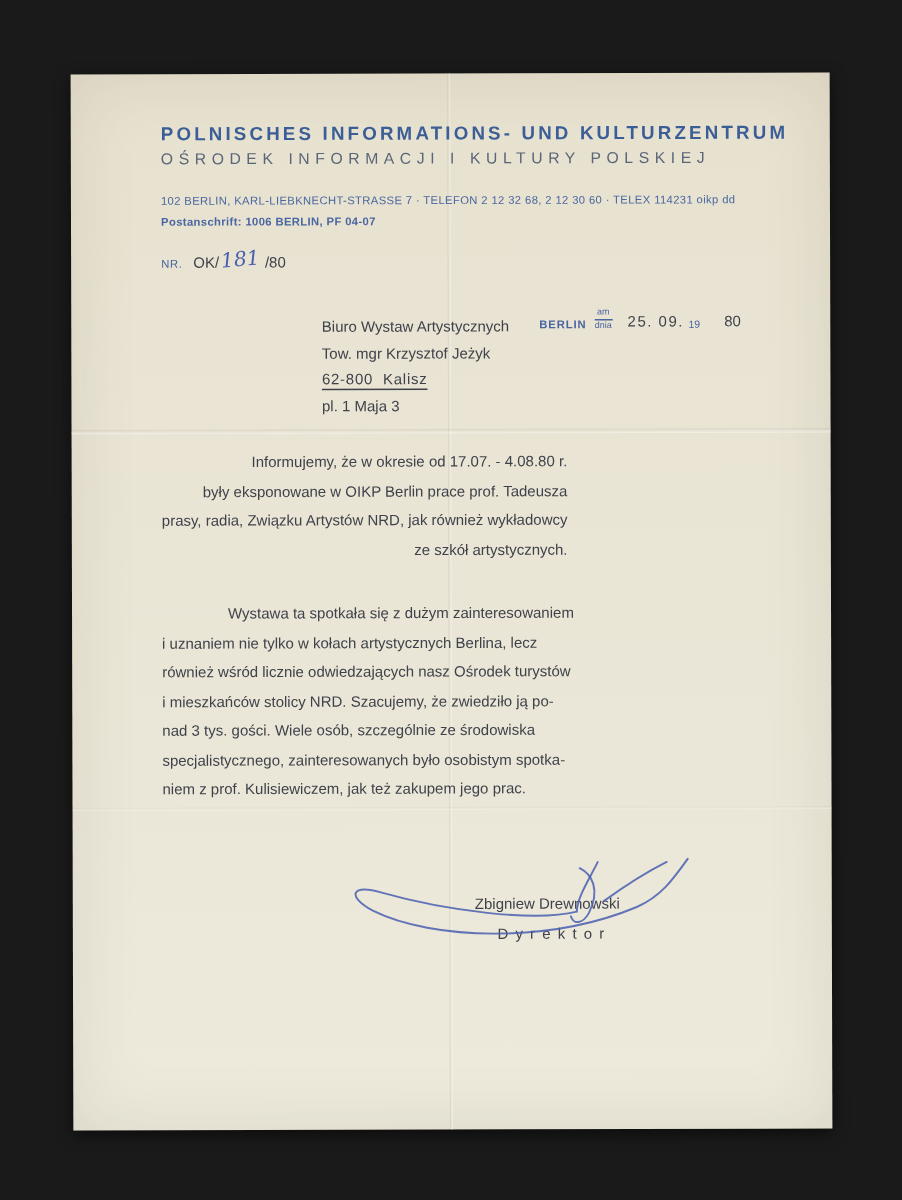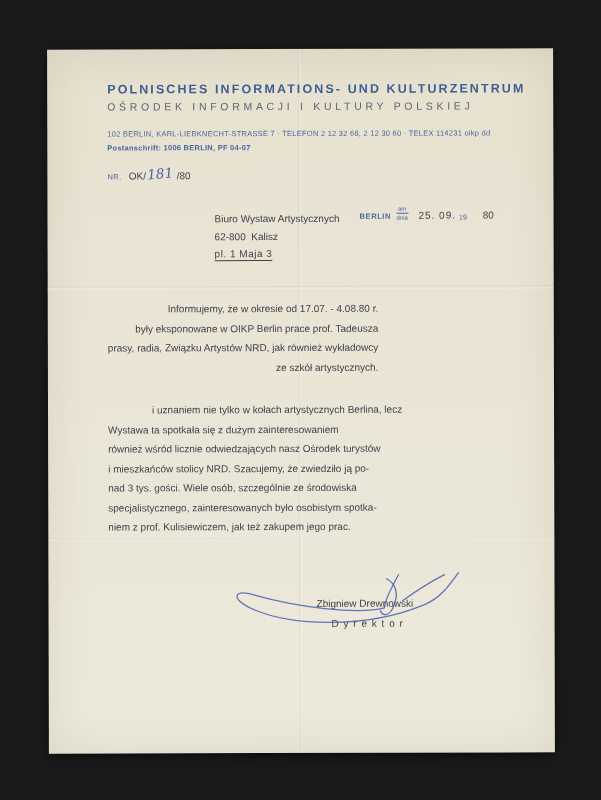--- a/index.html
+++ b/index.html
@@ -122,34 +122,35 @@
       <span class="am">am</span>
       <span class="dnia">dnia</span>
     </span>
     <span class="tw date-typed">25. 09.</span>
     <span class="date-yr-prefix">19</span>
     <span class="tw date-yr">80</span>
   </div>
 
   <div class="recipient">
       <div class="tw tw-line">Biuro Wystaw Artystycznych</div>
+      <div class="tw tw-line">Tow. mgr Krzysztof Jeżyk</div>
       <div class="tw tw-line">62-800  Kalisz</div>
       <div class="tw tw-line">pl. 1 Maja 3</div>
     </div>
 
   <div class="para para1">
       <div class="tw tw-line">Informujemy, że w okresie od 17.07. - 4.08.80 r.</div>
       <div class="tw tw-line">były eksponowane w OIKP Berlin prace prof. Tadeusza</div>
       <div class="tw tw-line">prasy, radia, Związku Artystów NRD, jak również wykładowcy</div>
       <div class="tw tw-line">ze szkół artystycznych.</div>
     </div>
 
   <div class="para para2">
+      <div class="tw tw-line">Wystawa ta spotkała się z dużym zainteresowaniem</div>
       <div class="tw tw-line">i uznaniem nie tylko w kołach artystycznych Berlina, lecz</div>
-      <div class="tw tw-line">Wystawa ta spotkała się z dużym zainteresowaniem</div>
       <div class="tw tw-line">również wśród licznie odwiedzających nasz Ośrodek turystów</div>
       <div class="tw tw-line">i mieszkańców stolicy NRD. Szacujemy, że zwiedziło ją po-</div>
       <div class="tw tw-line">nad 3 tys. gości. Wiele osób, szczególnie ze środowiska</div>
       <div class="tw tw-line">specjalistycznego, zainteresowanych było osobistym spotka-</div>
       <div class="tw tw-line">niem z prof. Kulisiewiczem, jak też zakupem jego prac.</div>
     </div>
 
   <div class="tw sig-title">D y r e k t o r</div>
   <div class="tw sig-name">Zbigniew Drewnowski</div>
 

